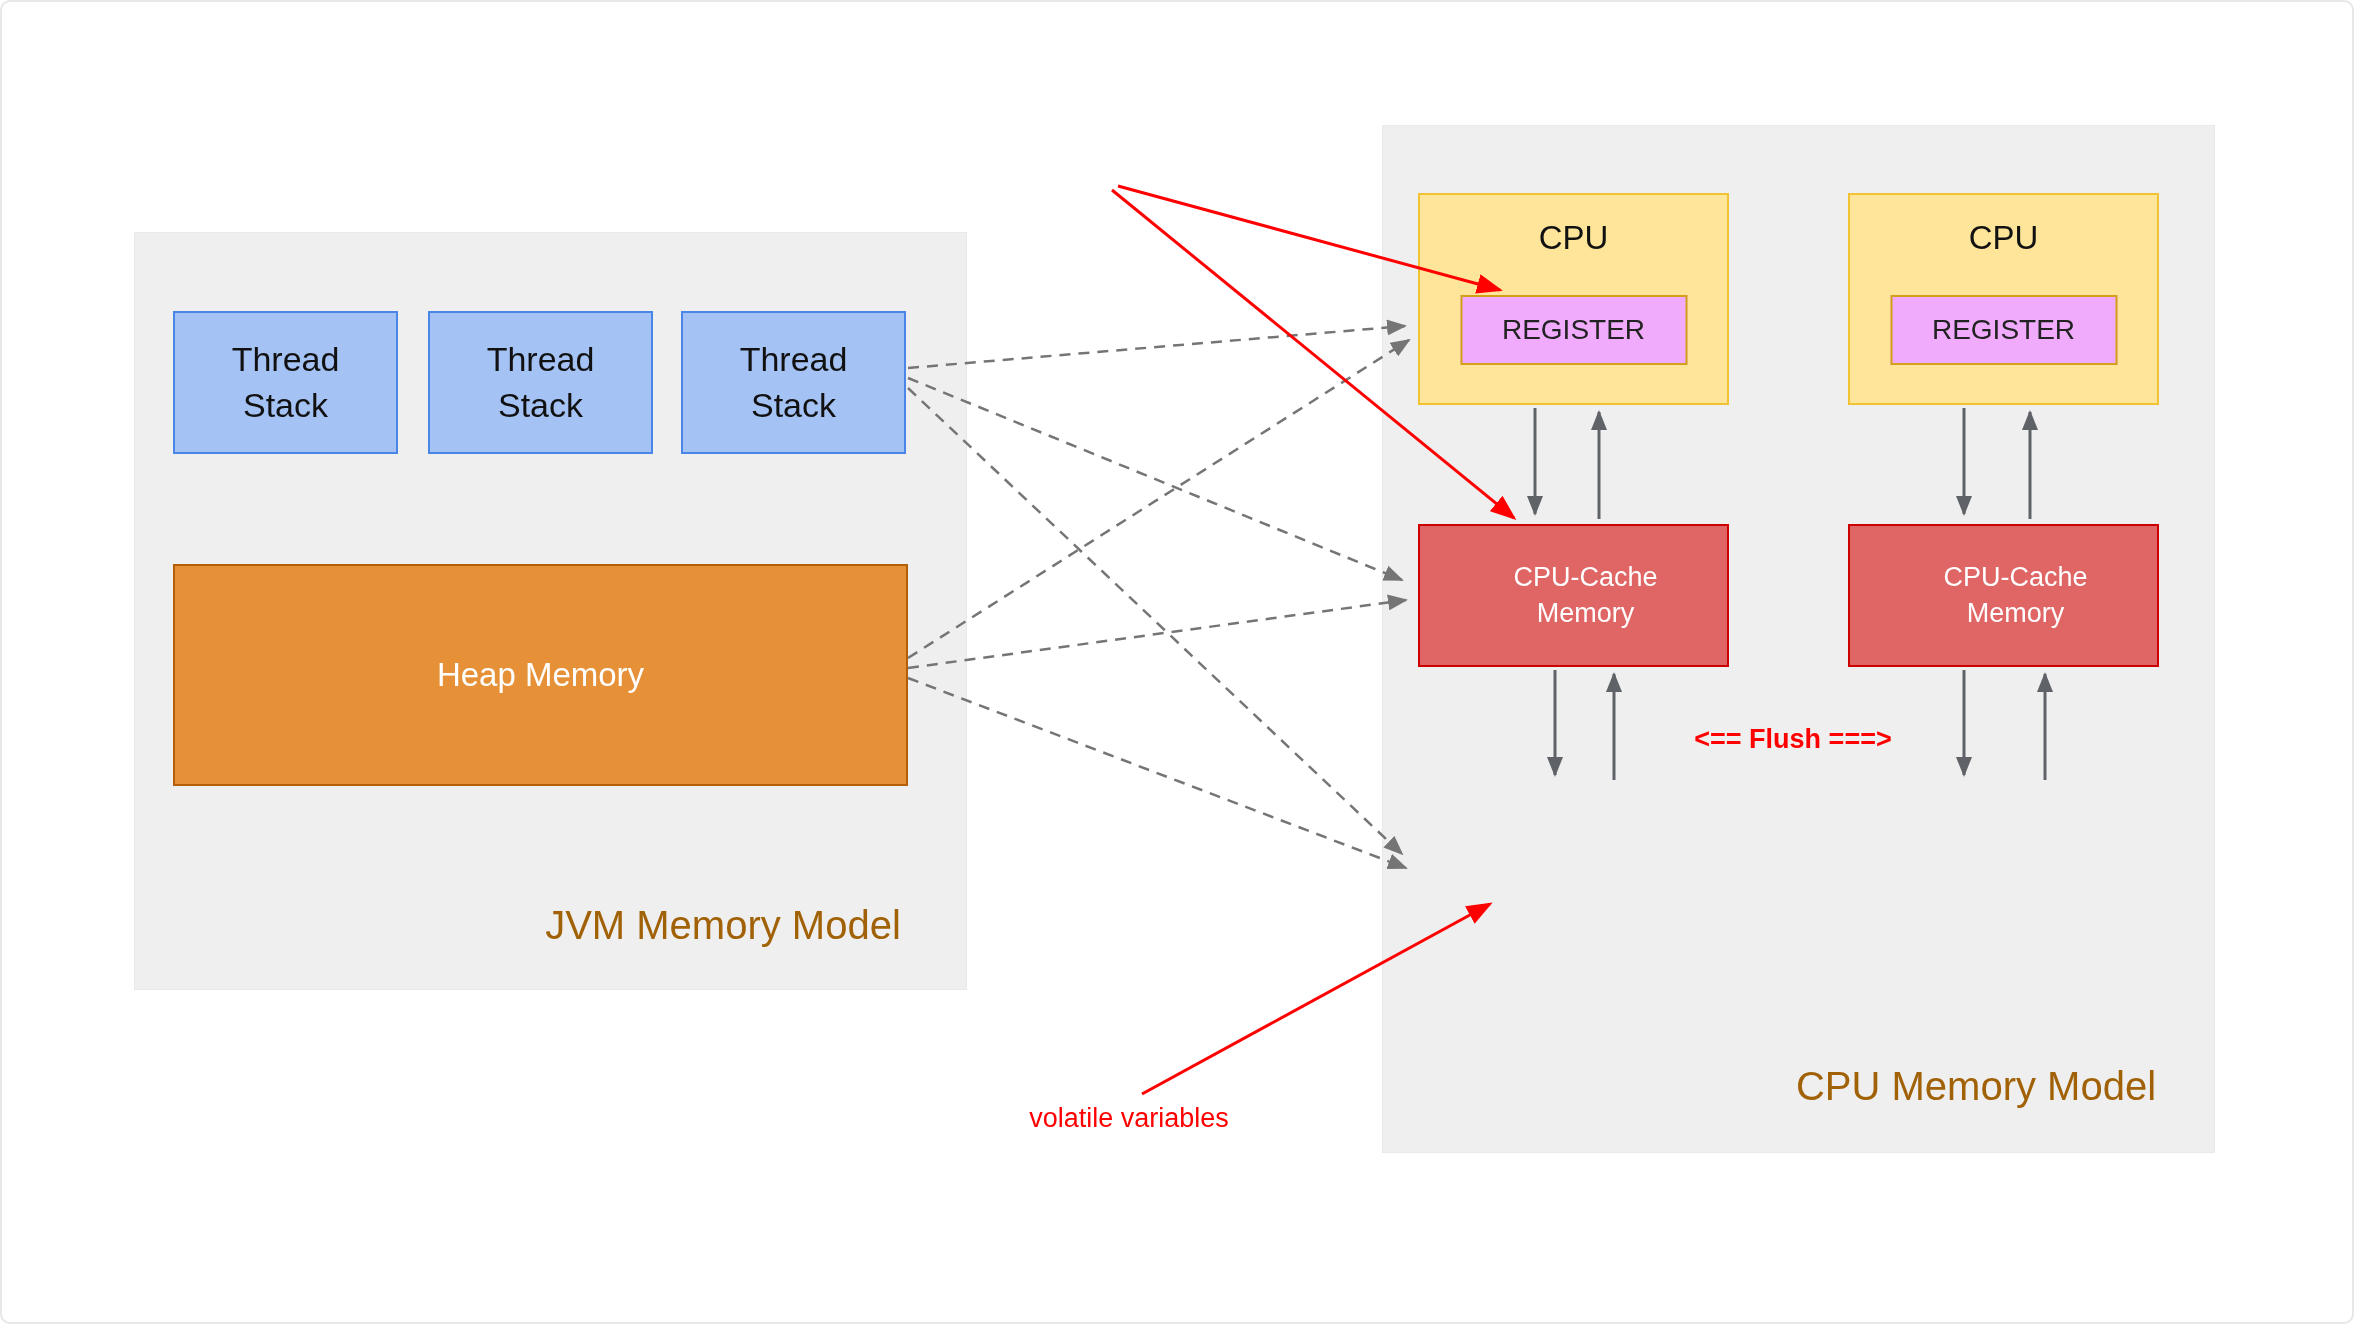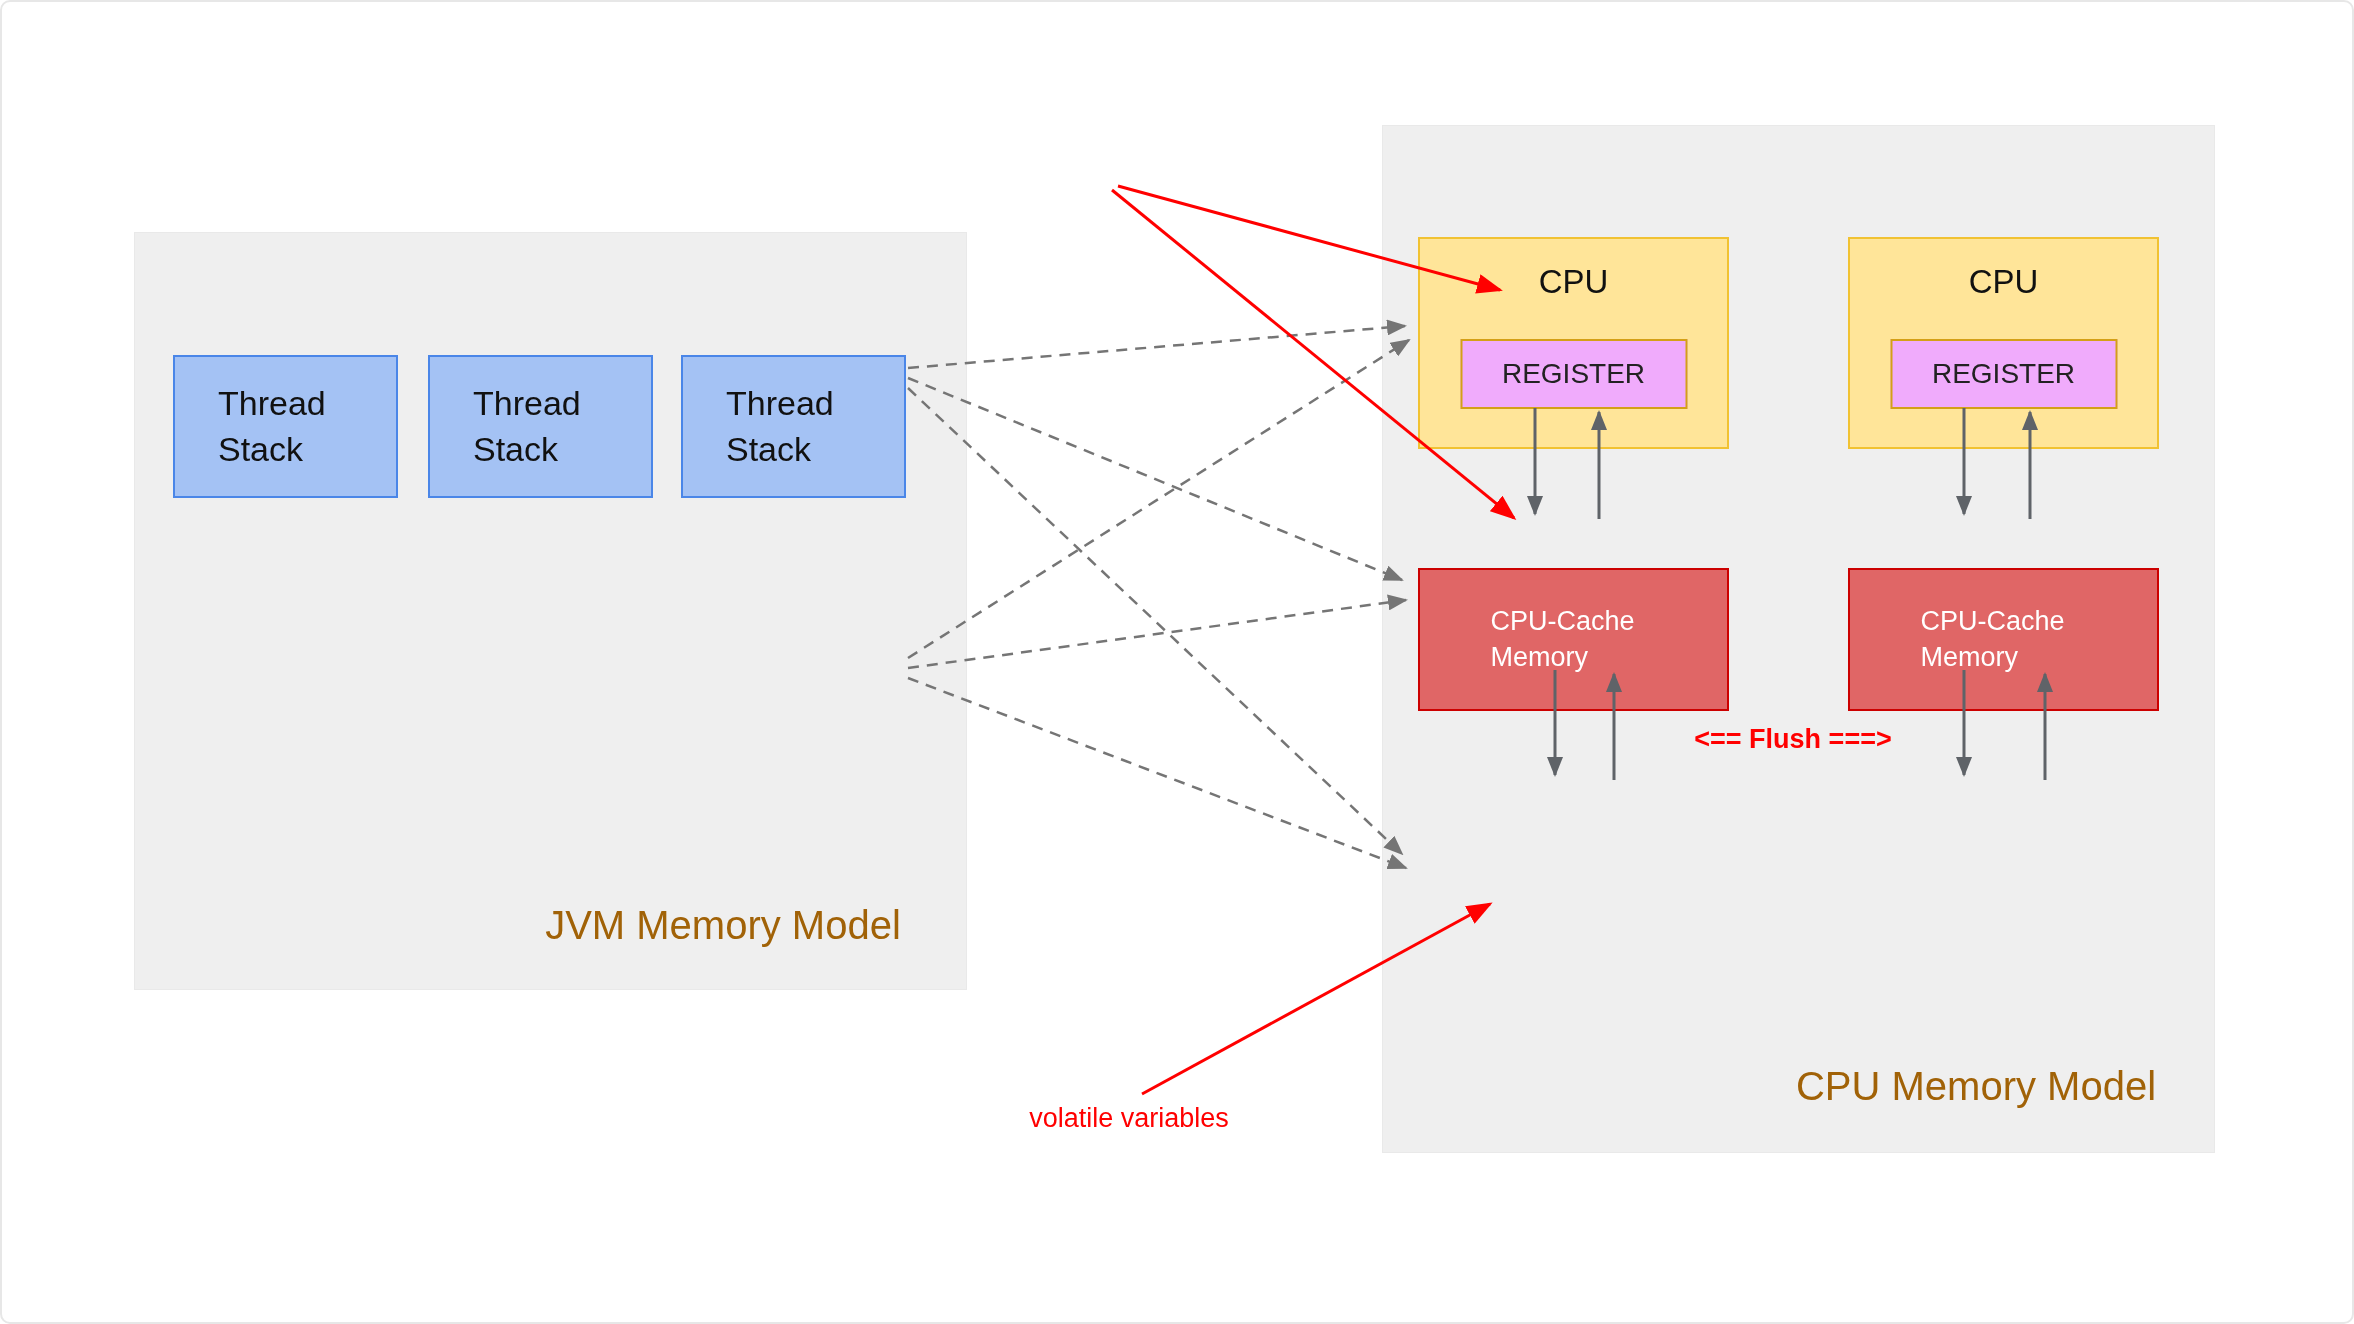--- a/index.html
+++ b/index.html
@@ -32,22 +32,21 @@
     white-space: nowrap;
   }
   #jvm-title { left: 588px; top: 670px; }
   #cpu-title { left: 593px; top: 938px; }
 
   .box {
     position: absolute;
     display: flex;
     align-items: center;
     justify-content: center;
-    text-align: left;
-    margin-top: 44px;
+    text-align: center;
   }
 
   .thread-stack {
     width: 225px; height: 143px;
     background: #a4c2f4;
     border: 2px solid #4a86e8;
     font-size: 34px; color: #111111;
   }
   #ts1 { left: 38px;  top: 78px; }
   #ts2 { left: 293px; top: 78px; }
@@ -124,20 +123,23 @@
 
   <div class="panel" id="jvm-panel">
     <div class="box thread-stack" id="ts1">
       <span class="ts-label">Thread Stack</span>
     </div>
     <div class="box thread-stack" id="ts2">
       <span class="ts-label">Thread Stack</span>
     </div>
     <div class="box thread-stack" id="ts3">
       <span class="ts-label">Thread Stack</span>
+    </div>
+    <div class="box" id="heap">
+      <span>Heap Memory</span>
     </div>
     <div class="panel-title" id="jvm-title">JVM Memory Model</div>
   </div>
 
   <div class="panel" id="cpu-panel">
     <div class="box cpu-box" id="cpu1">
       <span>CPU</span>
       <div class="register">
         <span>REGISTER</span>
       </div>

